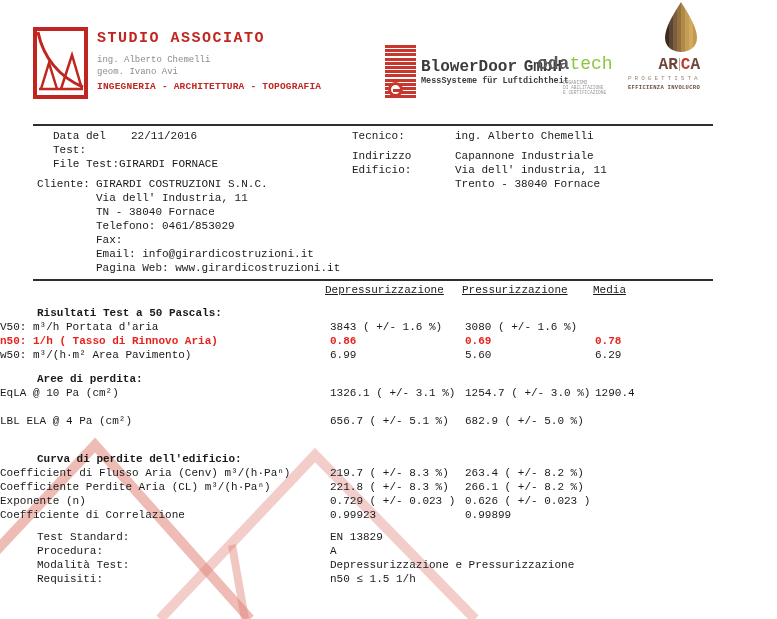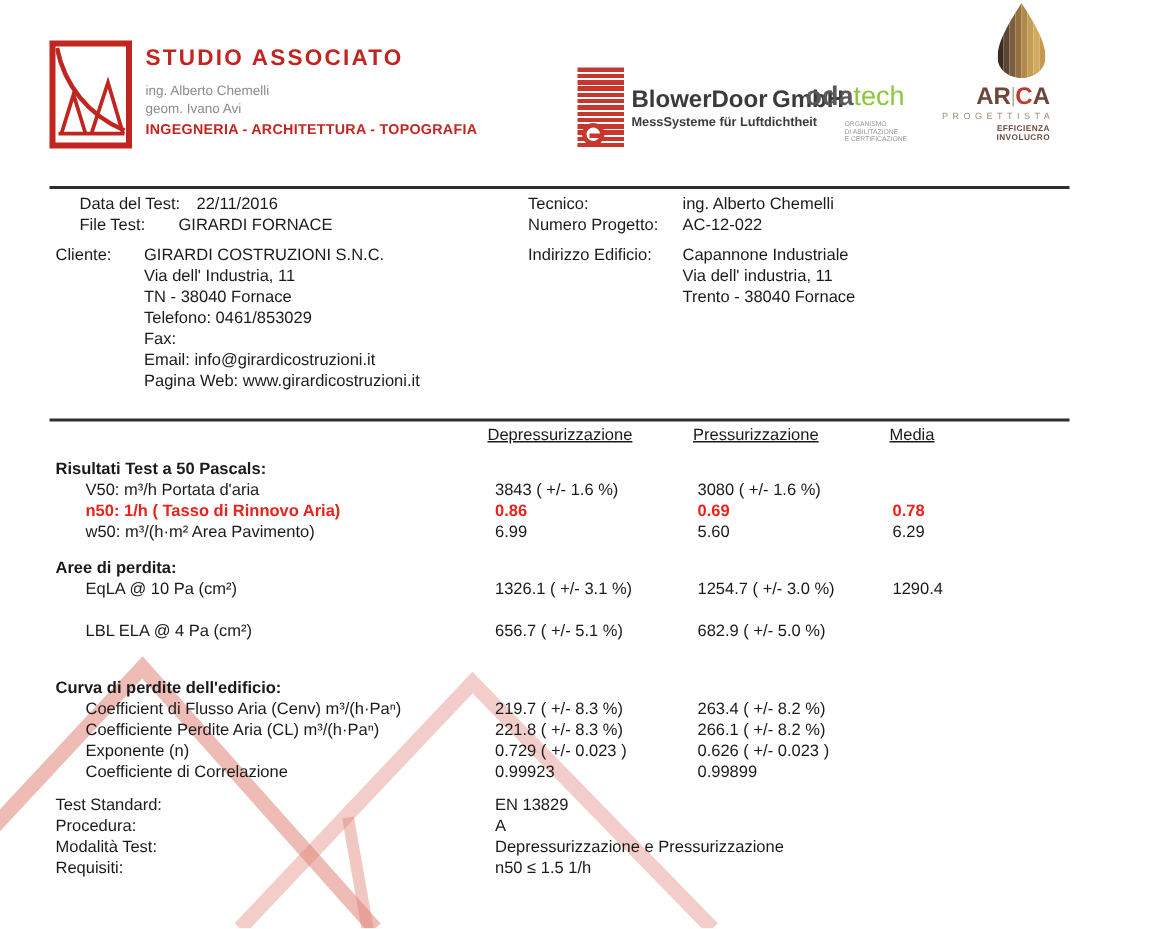--- a/index.html
+++ b/index.html
@@ -1,17 +1,17 @@
 <!DOCTYPE html>
 <html><head>
 <meta charset="utf-8">
 <style>
   html,body{margin:0;padding:0;background:#fff;}
   .page{position:relative;width:777px;height:619px;background:#fff;overflow:hidden;
-        font-family:Liberation Sans, sans-serif;color:#1a1a1a;font-size:11px;}
+        font-family:Liberation Mono, monospace;color:#1a1a1a;font-size:11px;}
 
   
   .logo-box{position:absolute;left:33px;top:27px;width:55px;height:72px;border:4px solid #c0261f;box-sizing:border-box;}
   .studio-title{position:absolute;left:97px;top:30px;font-size:15px;font-weight:bold;letter-spacing:1.5px;color:#c0261f;}
   .studio-member1{position:absolute;left:97px;top:55px;font-size:9px;color:#8c8c8c;}
   .studio-member2{position:absolute;left:97px;top:67px;font-size:9px;color:#8c8c8c;}
   .studio-tagline{position:absolute;left:97px;top:81px;font-size:9.5px;font-weight:bold;color:#c0261f;letter-spacing:0.2px;}
 
   .bd-icon{position:absolute;left:385px;top:45px;width:31px;height:53px;
            background:repeating-linear-gradient(to bottom,#c8372d 0 3px,#ffffff 3px 4.2px);}
@@ -45,21 +45,21 @@
   .ilabel{flex:none;}
   .info-left .pair .ilabel{width:59px;padding-left:16px;}
   .info-right .irow .ilabel{width:103px;}
   .gap{height:6px;}
   .addr{display:flex;}
   .addr .lines div{line-height:14px;}
 
   
   .tbl{position:absolute;left:0;top:283px;width:777px;line-height:14px;}
   .row{display:grid;grid-template-columns:330px 135px 130px 1fr;}
-  .row .label{padding-left:57px;}
+  .row .label{}
   .thead{display:grid;grid-template-columns:325px 137px 131px 1fr;margin-bottom:9px;}
   .thead div{text-decoration:underline;}
   .red{color:#e8231d;font-weight:bold;}
   .sp8{height:8px;} .sp10{height:10px;} .sp14{height:14px;} .sp24{height:24px;}
   .frow{display:grid;grid-template-columns:330px 1fr;}
   .frow .label{padding-left:37px;}
 
   
   .watermark{position:absolute;left:0;top:420px;pointer-events:none;}
 </style>
@@ -154,24 +154,20 @@
         <div>Pagina Web: www.girardicostruzioni.it</div>
       </span>
     </div>
   </div>
 
   <div class="info-right">
     <div class="irow">
       <span class="ilabel">Tecnico:</span>
       <span>ing. Alberto Chemelli</span>
     </div>
-    <div class="irow">
-      <span class="ilabel">Numero Progetto:</span>
-      <span>AC-12-022</span>
-    </div>
     <div class="gap"></div>
     <div class="irow">
       <span class="ilabel">Indirizzo Edificio:</span>
       <span class="lines">
         <div>Capannone Industriale</div>
         <div>Via dell' industria, 11</div>
         <div>Trento - 38040 Fornace</div>
       </span>
     </div>
   </div>

